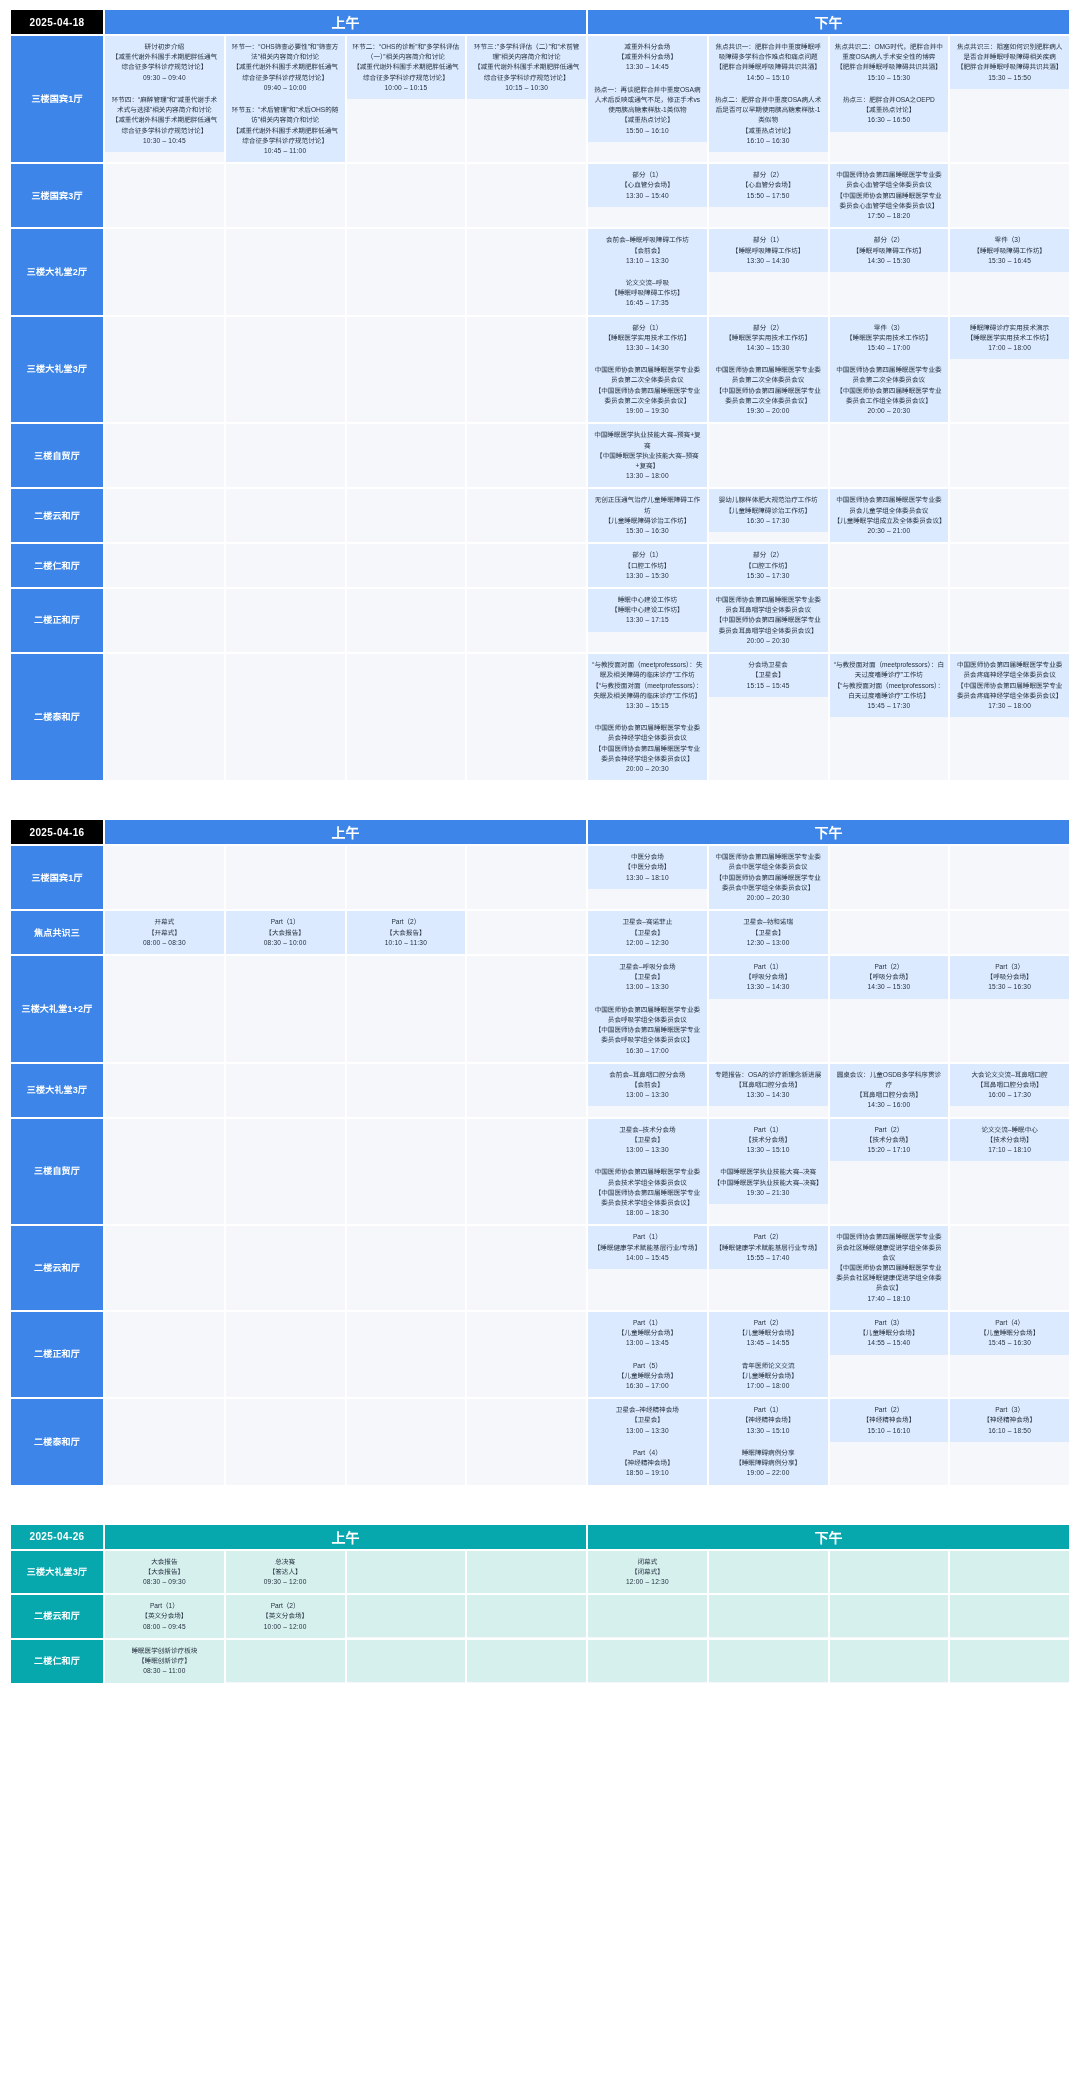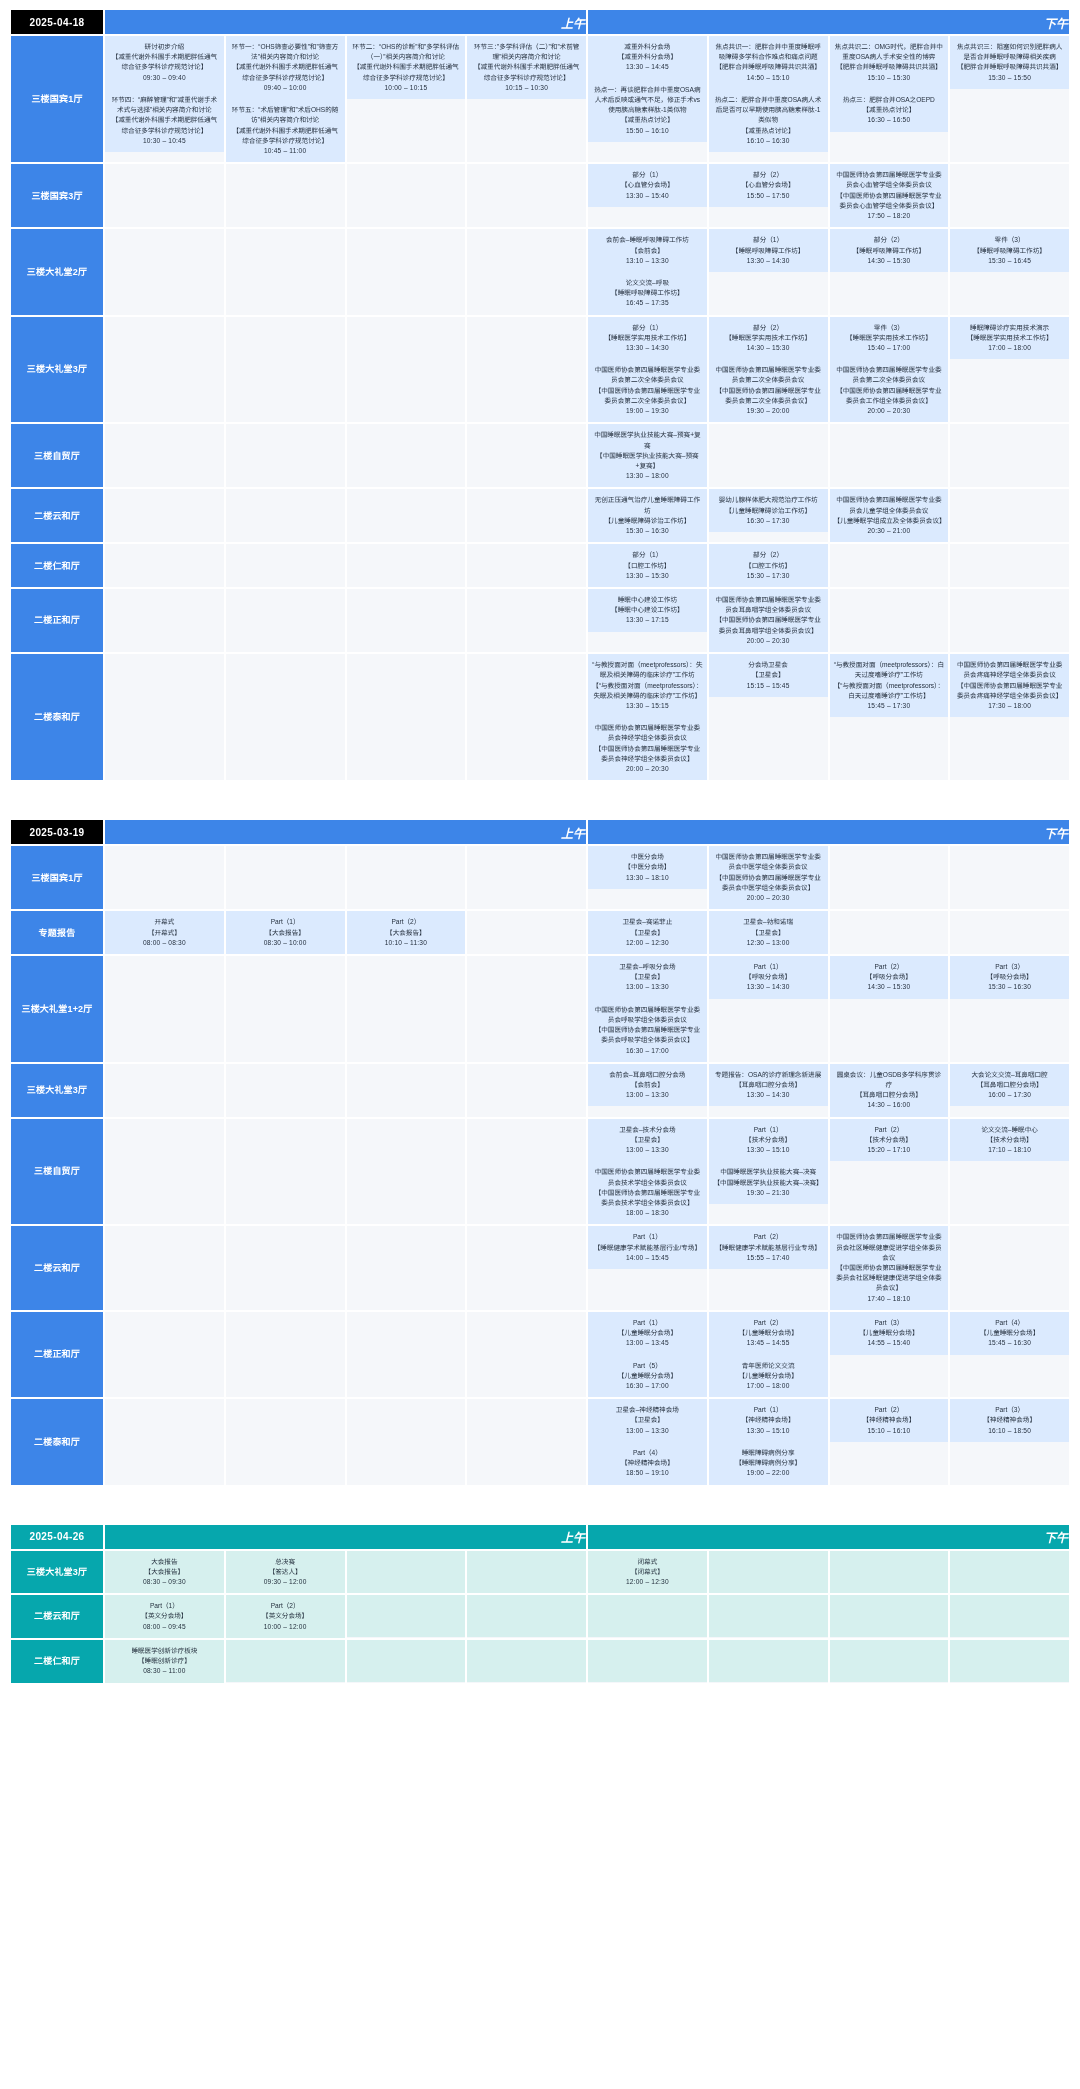--- a/index.html
+++ b/index.html
@@ -29,26 +29,25 @@
     font-weight:bold;
     text-align:center;
     vertical-align:middle;
     height:22px;
     letter-spacing:.4px;
     width:90px;
   }
   .period-cell{
     background:#3d85e8;
     color:#ffffff;
-    font-size:12px;
+    font-size:14px;
     font-weight:bold;
-    text-align:right;
+    text-align:center;
     vertical-align:middle;
     height:22px;
-    font-style:italic;
   }
 
   
   .venue-cell{
     background:#3d85e8;
     color:#ffffff;
     font-size:9px;
     font-weight:bold;
     text-align:center;
     vertical-align:middle;
@@ -689,21 +688,21 @@
                 <div class="sess blank">&nbsp;</div>
               </div>
             </td>
           </tr>
         </tbody>
       </table>
       <div class="spacer"></div>
       <table class="schedule-table">
         <thead>
           <tr>
-            <th class="date-cell">2025-03-19</th>
+            <th class="date-cell">2025-04-16</th>
             <th class="period-cell" colspan="4">上午</th>
             <th class="period-cell" colspan="4">下午</th>
           </tr>
         </thead>
         <tbody>
           <tr>
             <td class="venue-cell">三楼国宾1厅</td>
             <td class="slot empty">
               <div class="subgrid">
                 <div class="sess blank">&nbsp;</div>
@@ -747,21 +746,21 @@
                 <div class="sess blank">&nbsp;</div>
               </div>
             </td>
             <td class="slot empty">
               <div class="subgrid">
                 <div class="sess blank">&nbsp;</div>
               </div>
             </td>
           </tr>
           <tr>
-            <td class="venue-cell">专题报告</td>
+            <td class="venue-cell">焦点共识三</td>
             <td class="slot">
               <div class="subgrid">
                 <div class="sess">
                   <span class="t">开幕式</span>
                   <span class="tag">【开幕式】</span>
                   <span class="time">08:00 – 08:30</span>
                 </div>
               </div>
             </td>
             <td class="slot">

